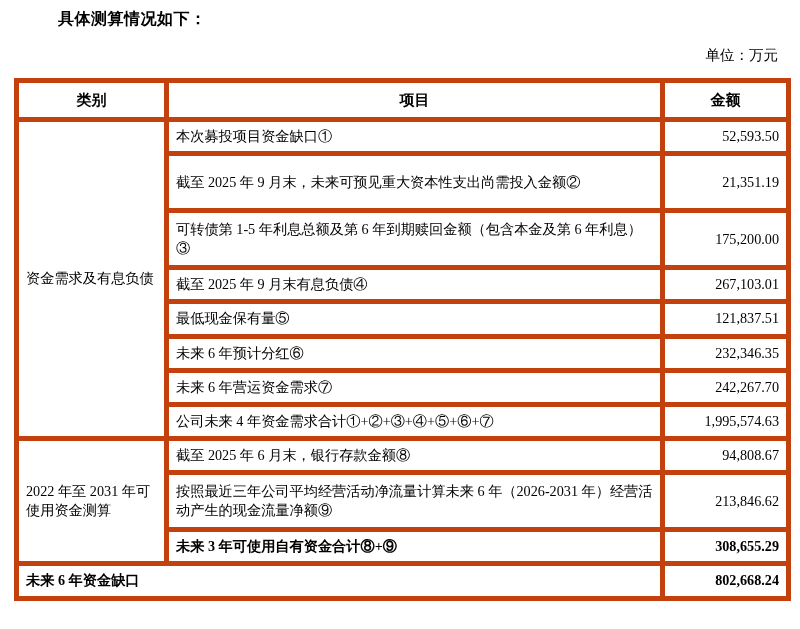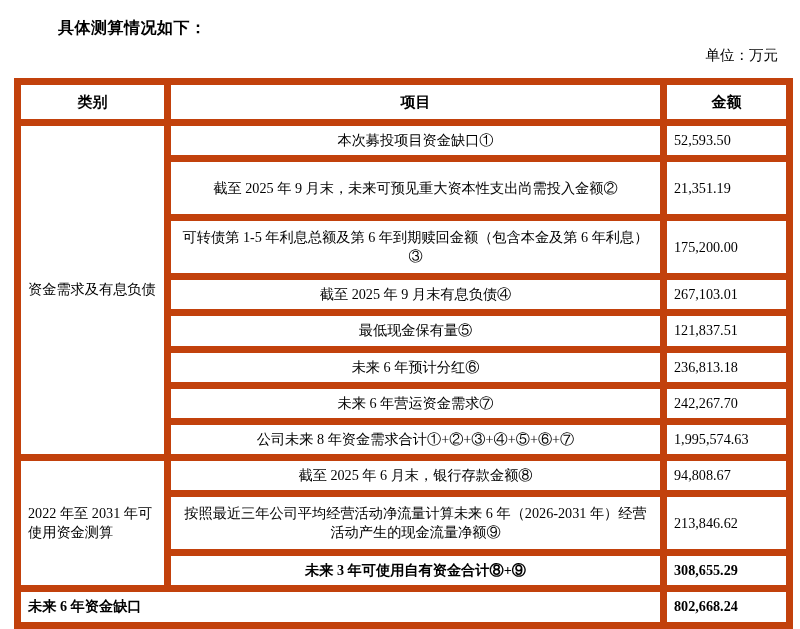--- a/index.html
+++ b/index.html
@@ -17,42 +17,42 @@
   .page {
     position: relative;
     width: 800px;
     height: 629px;
     box-sizing: border-box;
     padding: 0;
   }
   .intro {
     position: absolute;
     left: 58px;
-    top: 18px;
+    top: 9px;
     font-size: 16px;
     font-weight: bold;
     letter-spacing: 0.5px;
   }
   .unit {
     position: absolute;
     right: 22px;
     top: 46px;
     font-size: 14.5px;
     margin-left: 21px;
   }
   table.fin {
     position: absolute;
     left: 14px;
     top: 78px;
     width: 772px;
     border-collapse: collapse;
     table-layout: fixed;
   }
   table.fin td, table.fin th {
-    border: 7px solid #c2410c;
+    border: 5px solid #c2410c;
     padding: 5px 7px;
     font-size: 14.2px;
     line-height: 1.35;
     vertical-align: middle;
     word-break: break-word;
   }
   table.fin thead th {
     text-align: center;
     font-weight: bold;
     font-size: 15px;
@@ -63,23 +63,24 @@
   .col-item { width: 496px; }
   .col-amt { width: 126px; }
 
   td.cat {
     text-align: left;
     font-size: 14.5px;
     line-height: 1.5;
     padding-left: 8px;
   }
   td.item {
-    text-align: center;
+    text-align: left;
   }
   td.amt {
+    text-align: right;
     padding-right: 9px;
     white-space: nowrap;
   }
   td.bold, th.bold { font-weight: bold; }
   td.center { text-align: left; }
   .row-tall td { height: 42px; }
   .justify-item {
     text-align: justify;
     text-justify: inter-ideograph;
   }
@@ -124,28 +125,28 @@
       <tr>
         <td class="item">截至 2025 年 9 月末有息负债④</td>
         <td class="amt">267,103.01</td>
       </tr>
       <tr>
         <td class="item">最低现金保有量⑤</td>
         <td class="amt">121,837.51</td>
       </tr>
       <tr>
         <td class="item">未来 6 年预计分红⑥</td>
-        <td class="amt">236,813.18</td>
+        <td class="amt">232,346.35</td>
       </tr>
       <tr>
         <td class="item">未来 6 年营运资金需求⑦</td>
         <td class="amt">242,267.70</td>
       </tr>
       <tr>
-        <td class="item">公司未来 8 年资金需求合计①+②+③+④+⑤+⑥+⑦</td>
+        <td class="item">公司未来 4 年资金需求合计①+②+③+④+⑤+⑥+⑦</td>
         <td class="amt">1,995,574.63</td>
       </tr>
 
       <tr>
         <td class="cat" rowspan="3">2022 年至 2031 年可使用资金测算</td>
         <td class="item">截至 2025 年 6 月末，银行存款金额⑧</td>
         <td class="amt">94,808.67</td>
       </tr>
       <tr class="row-tall">
         <td class="item justify-item">按照最近三年公司平均经营活动净流量计算未来 6 年（2026-2031 年）经营活动产生的现金流量净额⑨</td>

